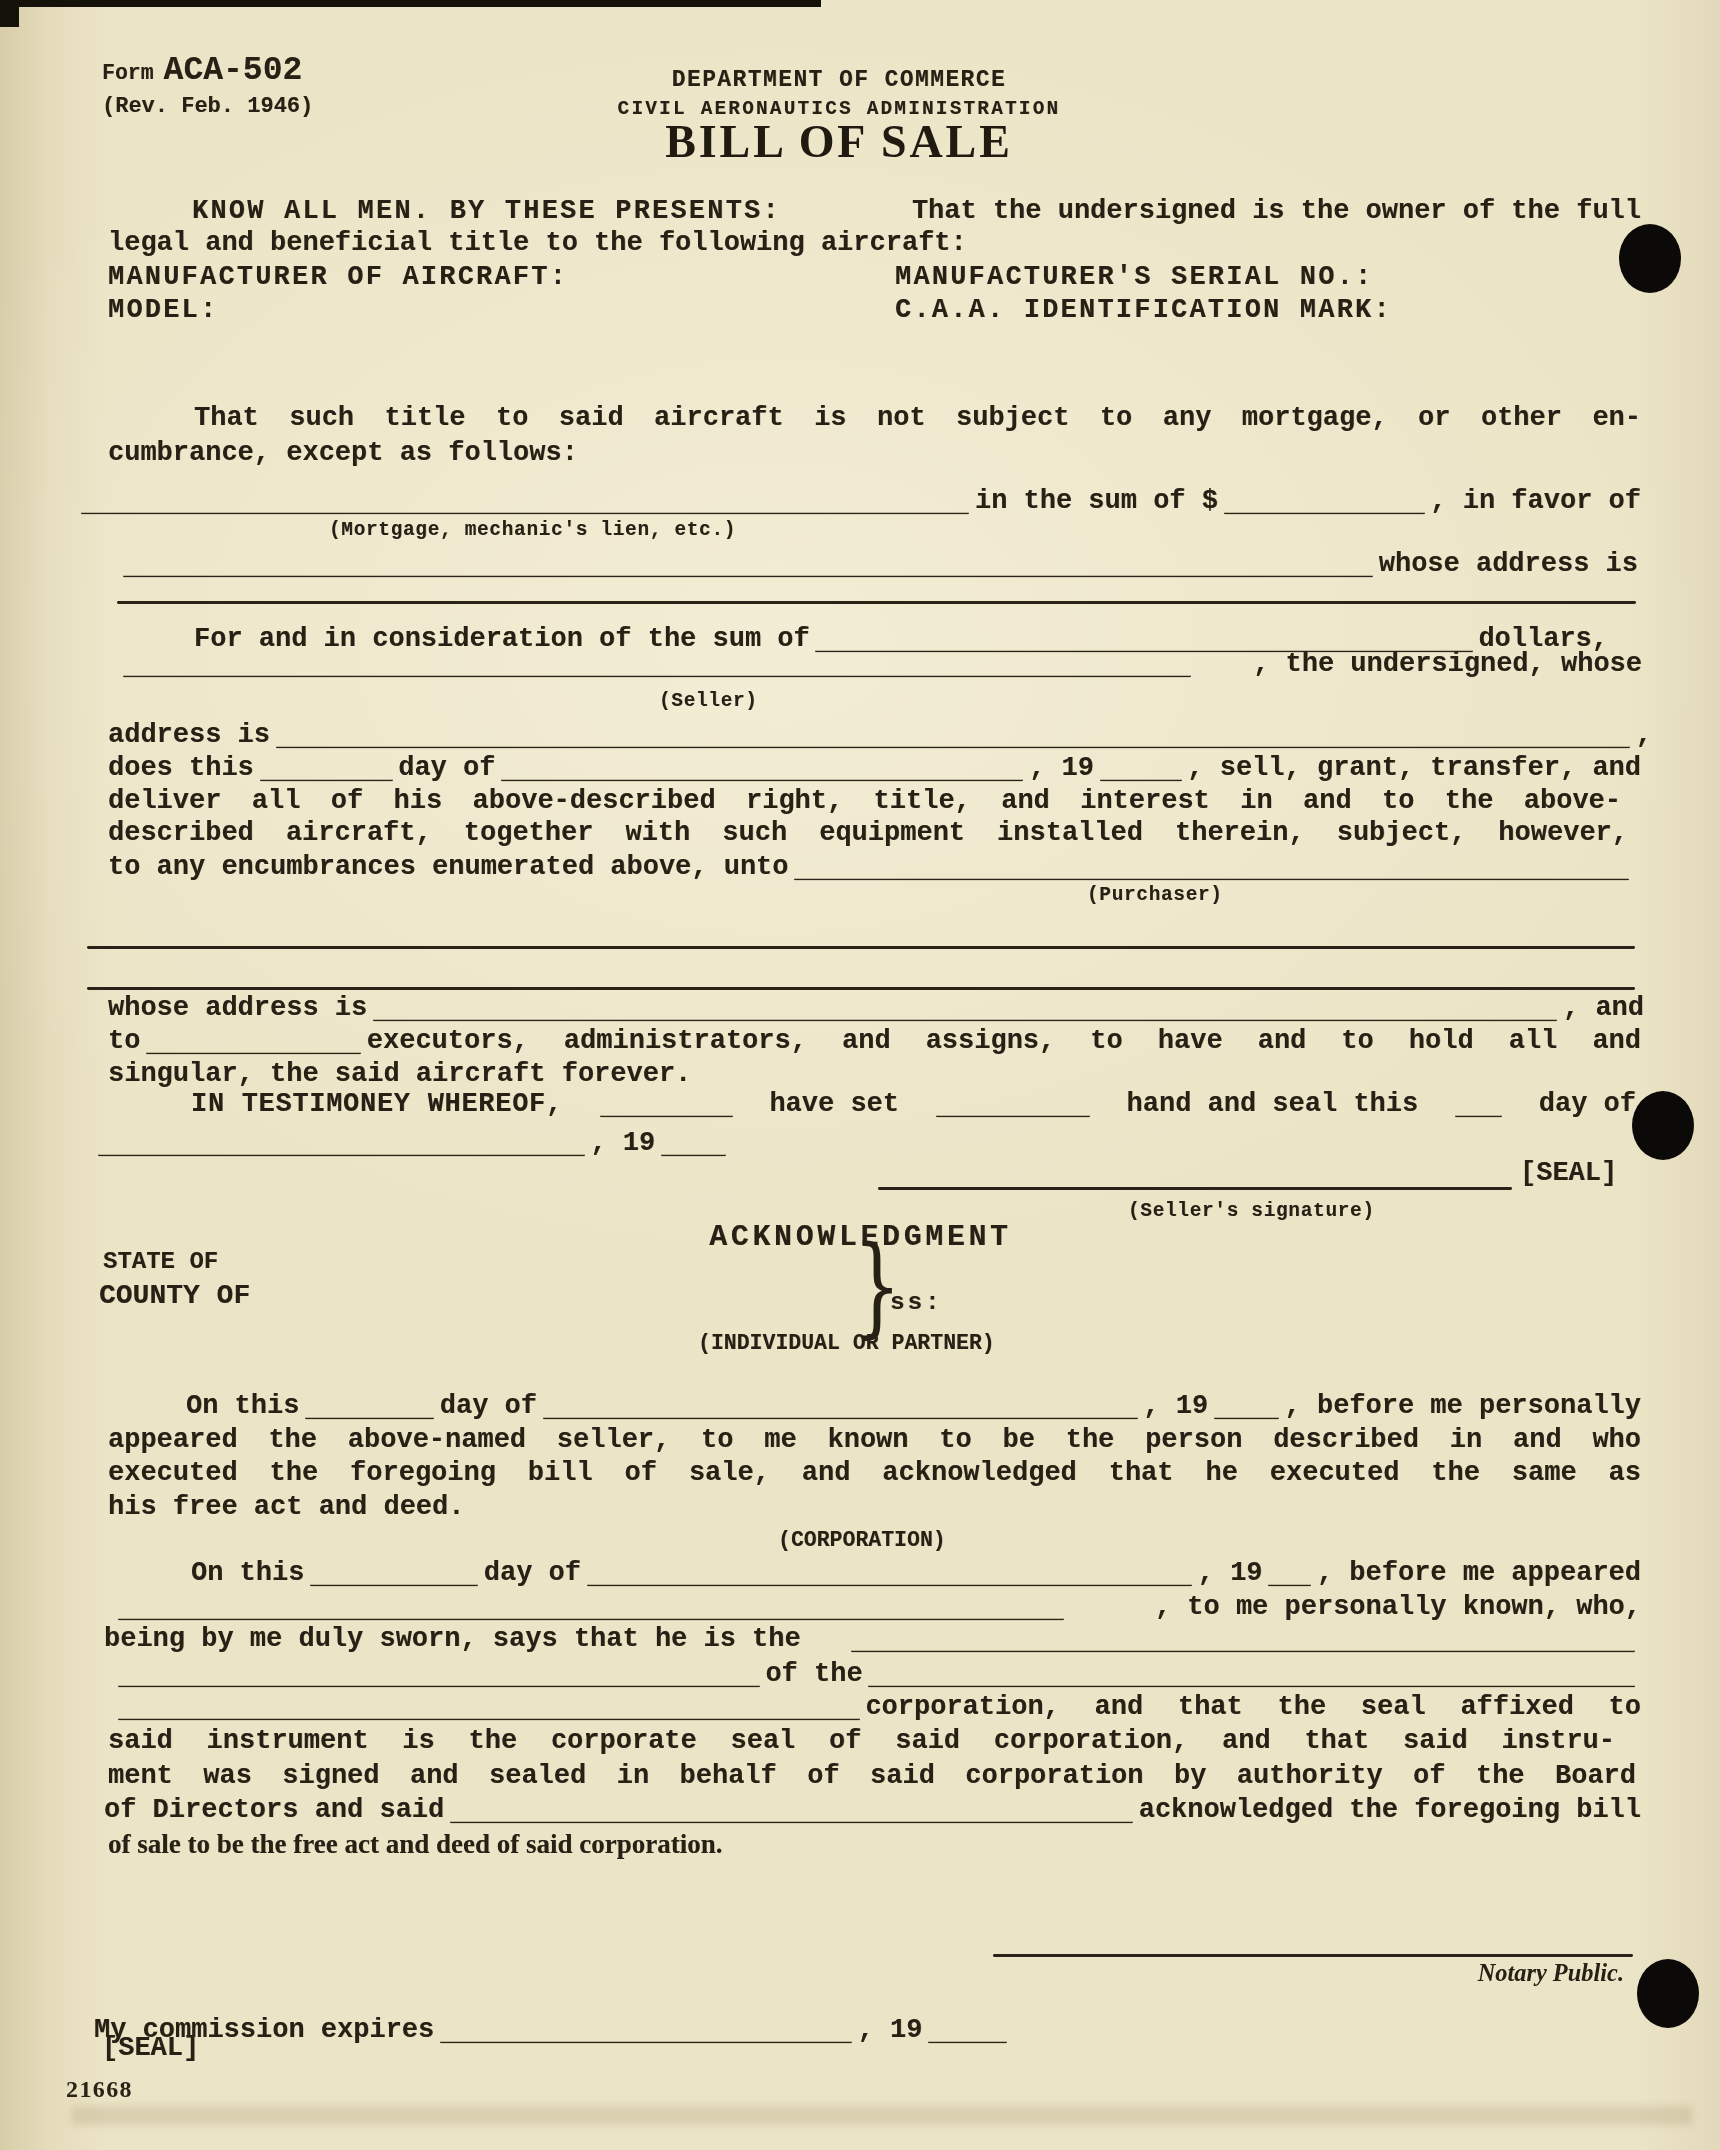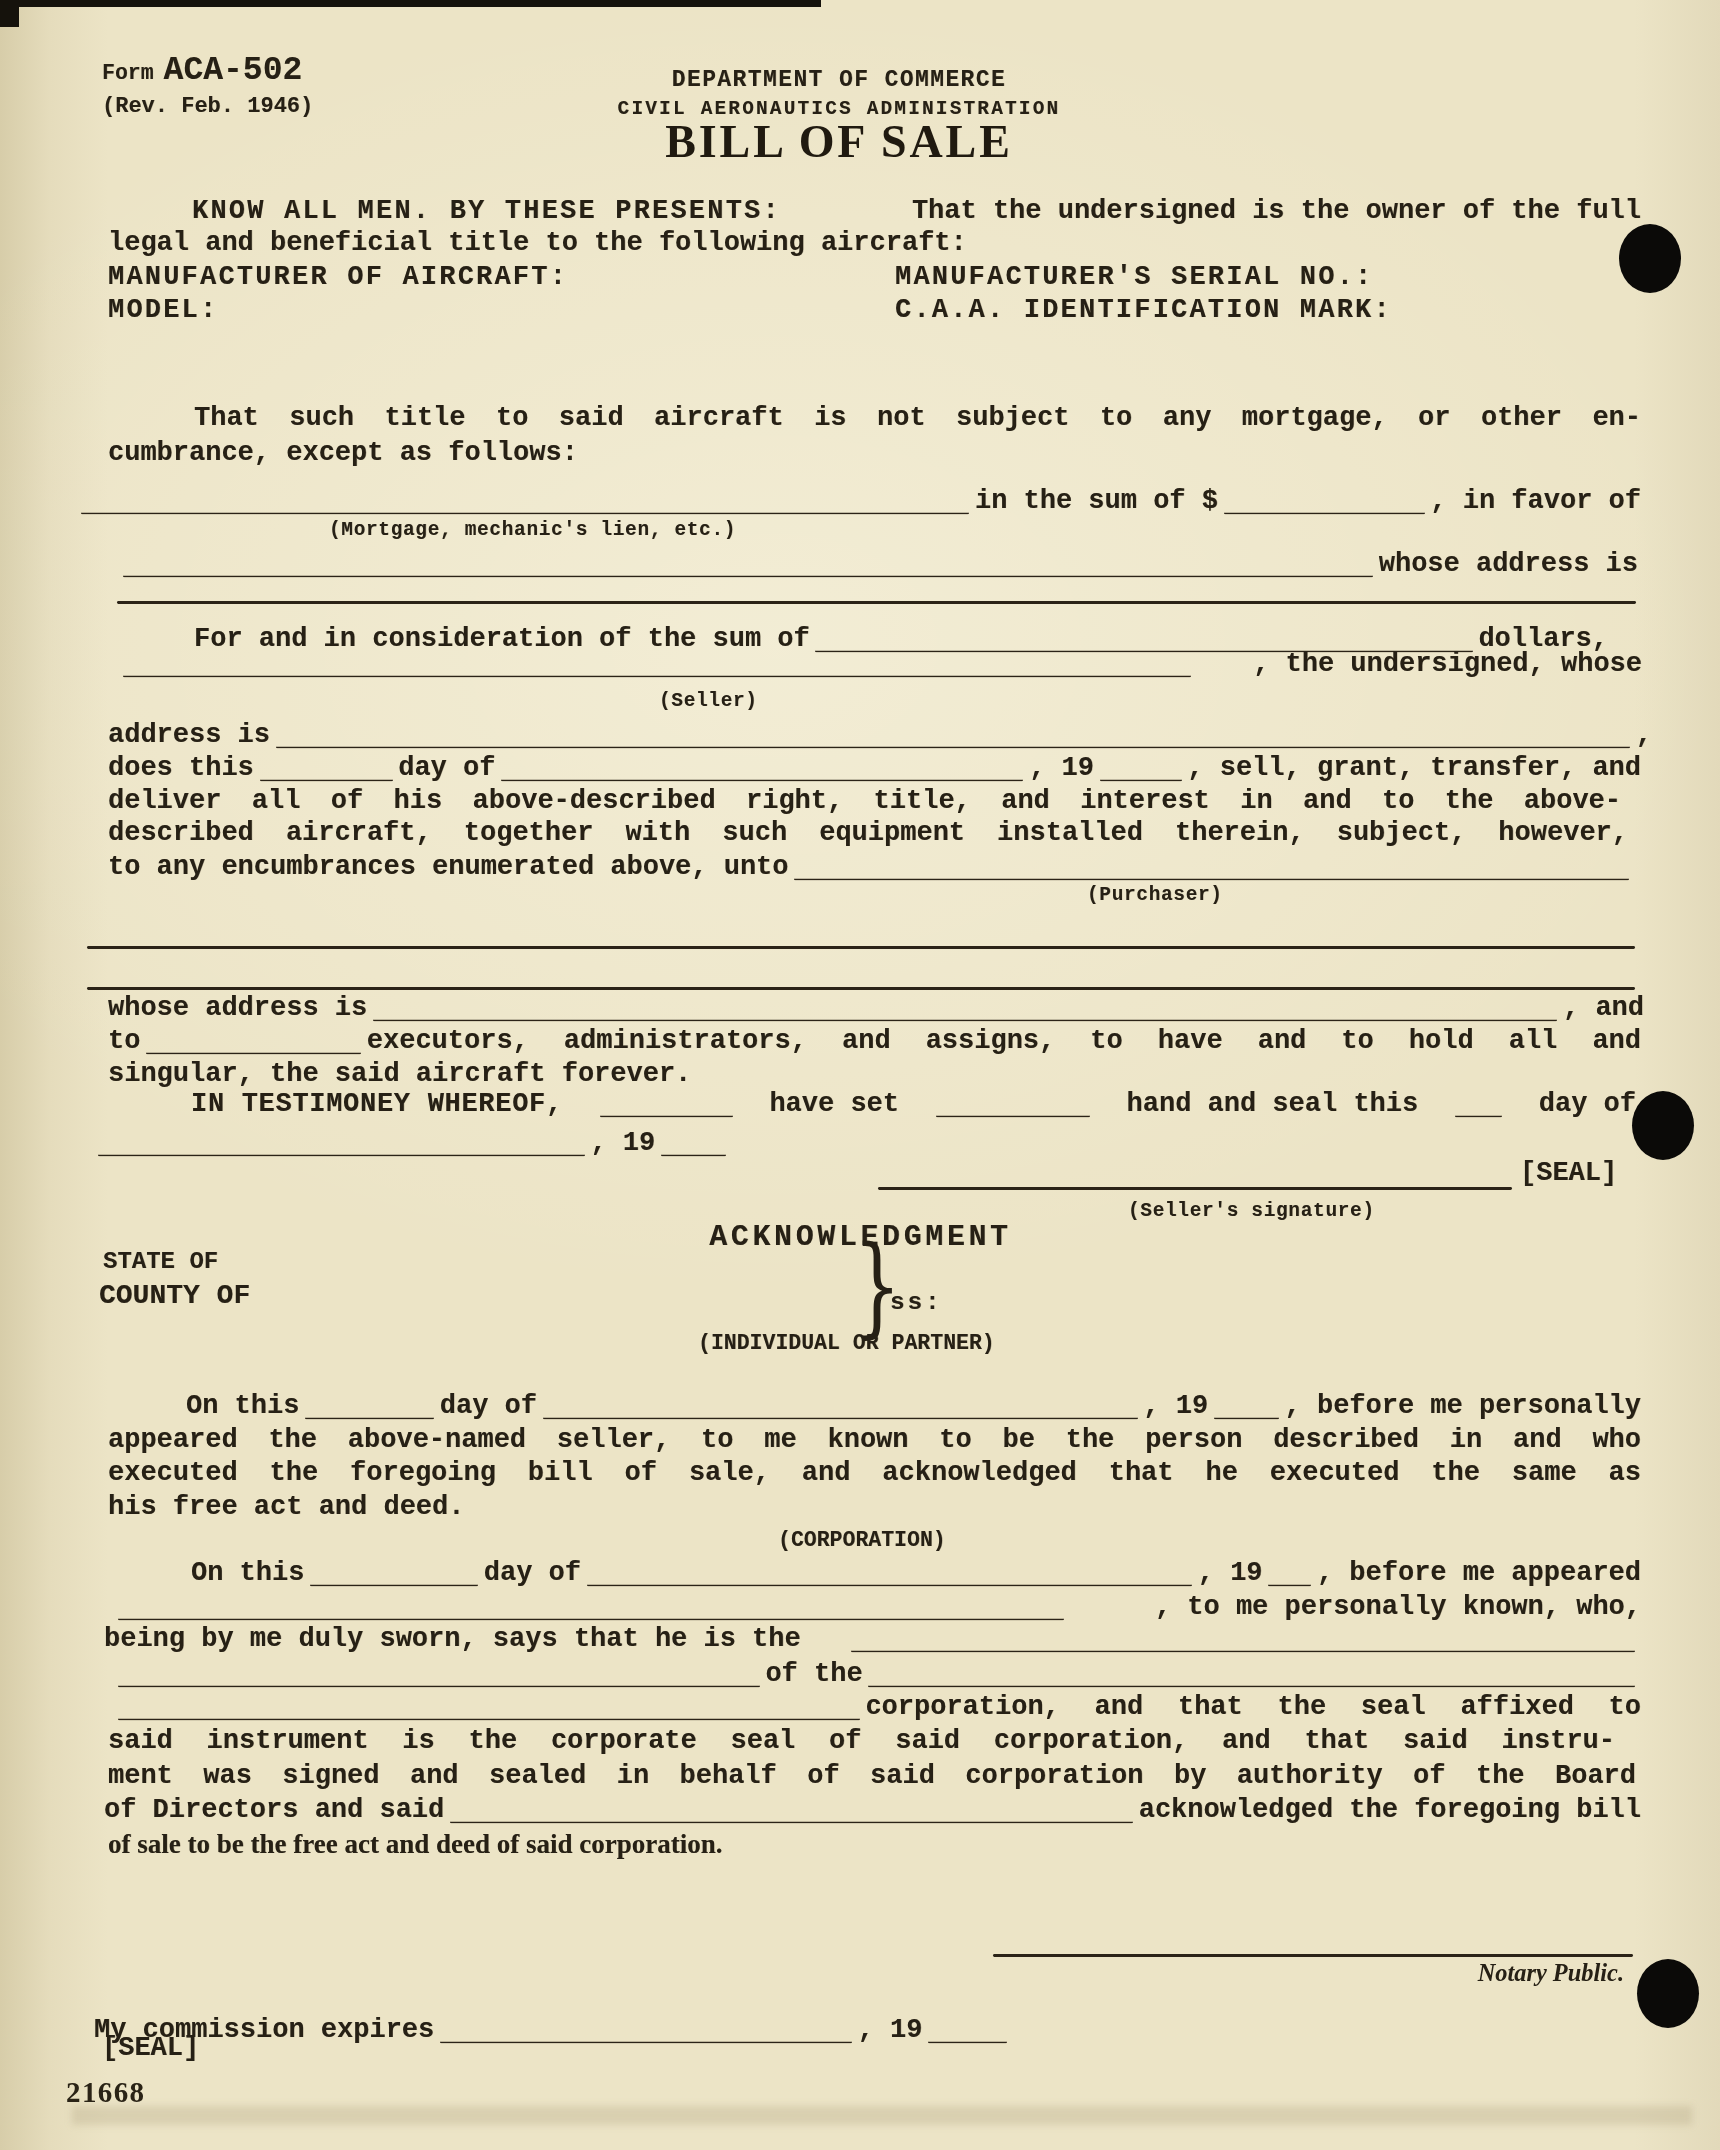--- a/index.html
+++ b/index.html
@@ -210,16 +210,16 @@
   <div class="rule" style="left:993px; width:640px; top:1954px;"></div>
   <div class="t serif" style="left:1362px; top:1959px; width:262px; text-align:right; font-size:24.4px; font-style:italic; font-weight:700;">Notary Public.</div>
 
   <div class="row mono" style="left:94px; top:1987px;margin-top:26px;">
     <span class="nw">My commission expires</span>
     <span class="bl" style="width:412px; flex:none;"></span>
     <span class="nw">, 19</span>
     <span class="bl" style="width:79px; flex:none;"></span>
   </div>
   <div class="t mono" style="left:102px; top:2031px;">[SEAL]</div>
-  <div class="t serif" style="left:66px; top:2076px; font-size:29px; font-weight:700; letter-spacing:1.4px; color:#2a2316;">21668</div>
+  <div class="t serif" style="left:66px; top:2076px; font-size:24px; font-weight:700; letter-spacing:1.4px; color:#2a2316;">21668</div>
 
 </div>
 
 
 </body></html>

